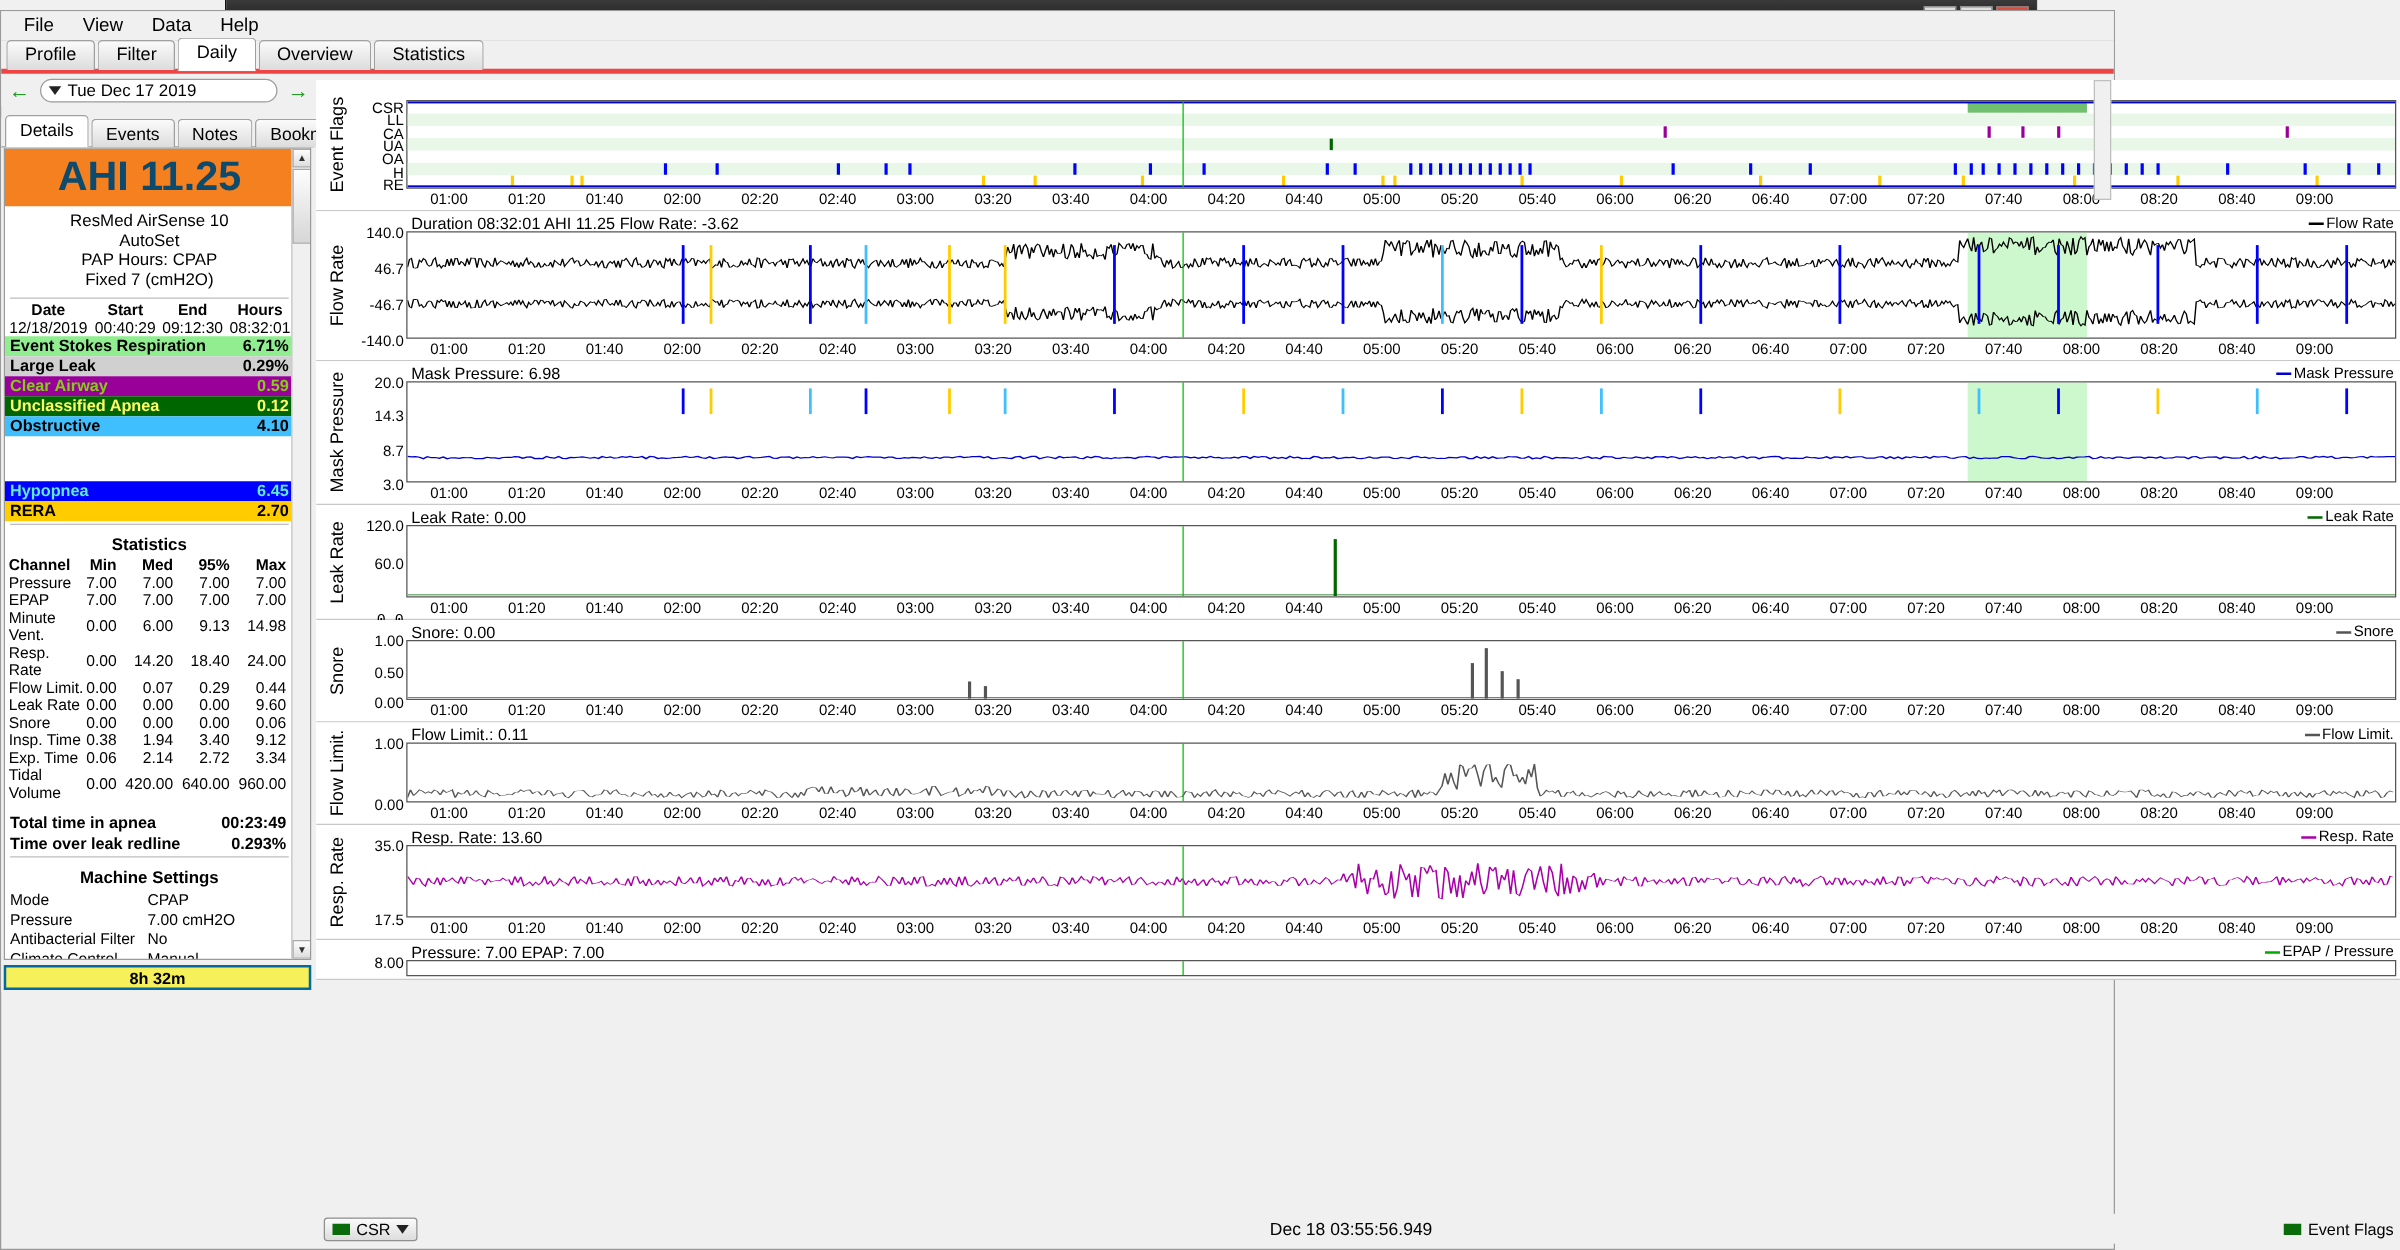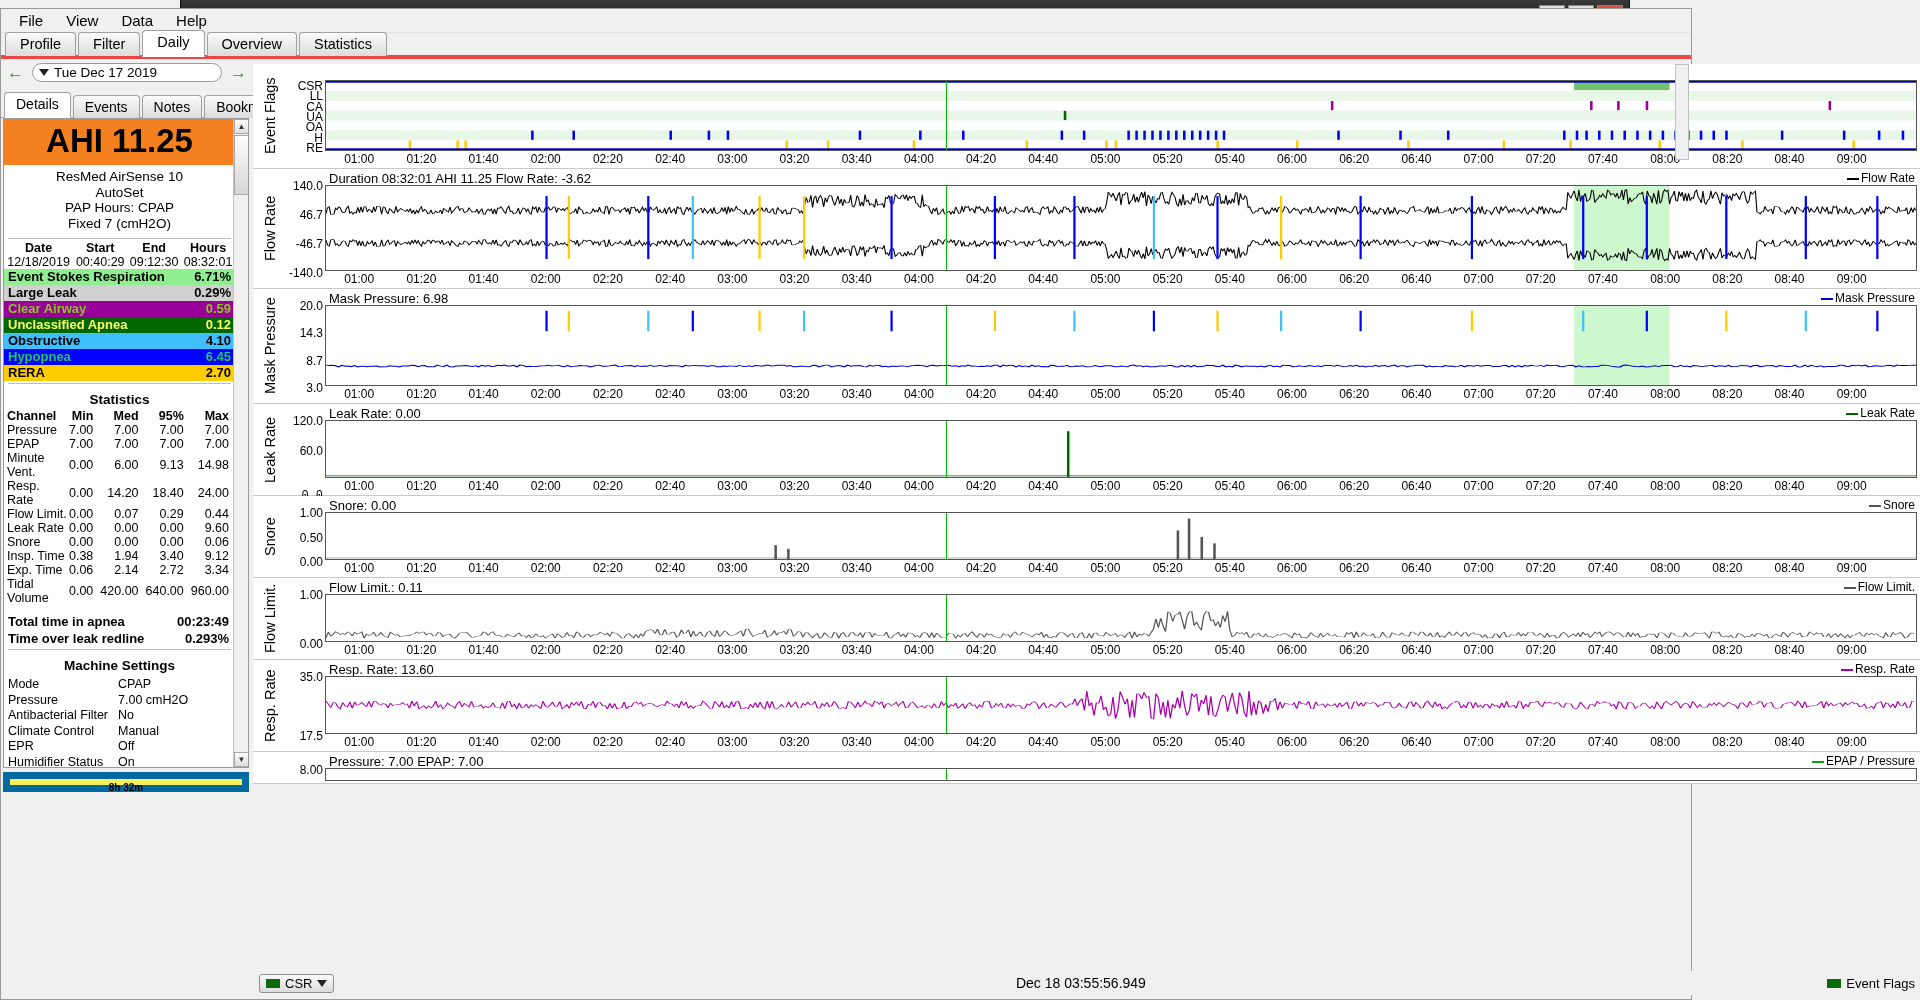--- a/index.html
+++ b/index.html
@@ -101,21 +101,21 @@
     position:absolute; left:0; width:15px; height:15px; background:linear-gradient(180deg,#fdfdfd,#dedede);
     border:1px solid #a9a9a9; font-size:8px; text-align:center; line-height:13px; color:#333;
   }
   .sb-up { top:0; } .sb-dn { bottom:0; }
   .sb-thumb {
     position:absolute; left:0; top:16px; width:15px; height:60px;
     background:linear-gradient(180deg,#fdfdfd,#d6d6d6); border:1px solid #a9a9a9;
   }
 
   .ahibar {
-    background:#f58020; color:#000000; font-size:33px; font-weight:bold;
+    background:#f58020; color:#0c4a6e; font-size:33px; font-weight:bold;
     text-align:center; padding:3px 0 5px 0; letter-spacing:0px;
   }
   .machinfo { text-align:center; font-size:13.5px; line-height:15.5px; padding:4px 0 5px 0; color:#000;}
   .hr { border-top:1px solid #bdbdbd; margin:2px 4px; }
 
   table.dtbl { width:100%; border-collapse:collapse; font-size:12.5px; }
   table.dtbl th { font-weight:bold; text-align:center; padding:0; font-size:12.5px;}
   table.dtbl td { padding:0; text-align:center; font-size:12.5px;}
 
   .evrow { display:flex; justify-content:space-between; font-size:13px; font-weight:bold;
@@ -130,22 +130,22 @@
 
   .totrow { display:flex; justify-content:space-between; font-size:13px; font-weight:bold;
             padding:1px 6px 1px 4px;}
   .ms-title { text-align:center; font-weight:bold; font-size:13.5px; padding:6px 0 4px 0;}
   .msrow { display:flex; font-size:12.5px; padding:0 4px; line-height:15.5px;}
   .msrow .k { width:110px; }
   .msrow .v { flex:1; }
 
   .hoursbar {
     position:absolute; left:2px; top:678px; width:246px; height:20px;
-    background:#f6f05a; border:7px solid #0369a1;
-    font-size:10px; font-weight:bold; text-align:center; line-height:18px; color:#000;
+    background:#f6f05a; border:2px solid #0369a1;
+    font-size:13px; font-weight:bold; text-align:center; line-height:18px; color:#000;
   }
 
   
   .graphs { position:absolute; left:252px; top:55px; width:1668px; height:720px; background:#fff; }
   .graphrow { position:relative; background:#fff; border-bottom:1px solid #c9c9c9; }
   .ylabel {
     position:absolute; left:6px; top:0; bottom:0; width:22px;
     writing-mode: vertical-rl; transform: rotate(180deg);
     display:flex; align-items:center; justify-content:center;
     font-size:14.5px; color:#000; white-space:nowrap;
@@ -275,21 +275,21 @@
               <span>0.59</span>
             </div>
             <div class="evrow" style="background:#006600;color:#ffff66;">
               <span>Unclassified Apnea</span>
               <span>0.12</span>
             </div>
             <div class="evrow" style="background:#40bfff;color:#000;">
               <span>Obstructive</span>
               <span>4.10</span>
             </div>
-            <div class="evrow" style="background:#0000ff;color:#22c55e;">
+            <div class="evrow" style="background:#0000ff;color:#5eead4;margin-top:36px;">
               <span>Hypopnea</span>
               <span>6.45</span>
             </div>
             <div class="evrow" style="background:#ffcc00;color:#000;">
               <span>RERA</span>
               <span>2.70</span>
             </div>
           </div>
 
           <div class="hr"></div>

